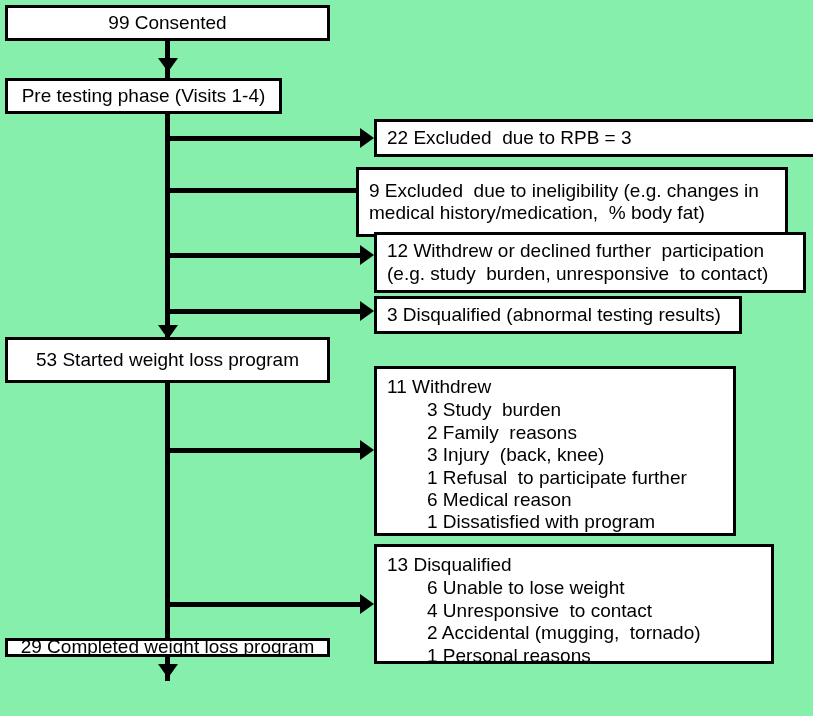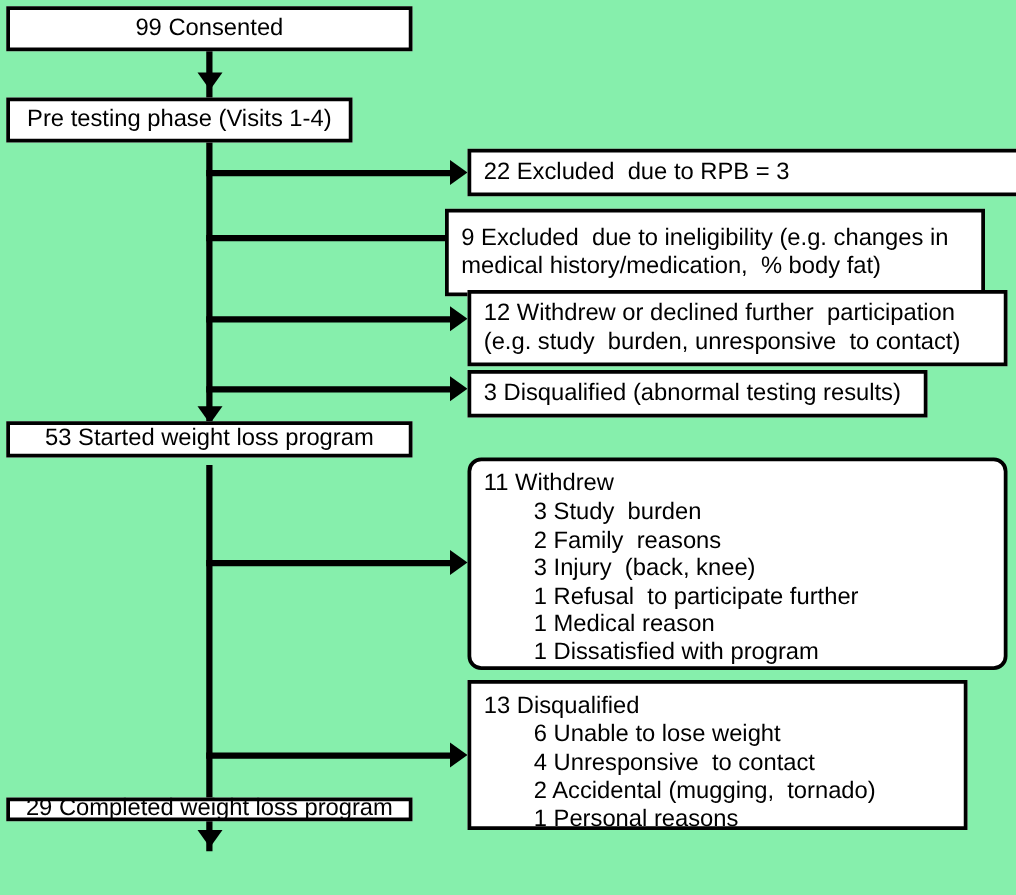--- a/index.html
+++ b/index.html
@@ -118,21 +118,21 @@
   <div class="arrow-right" style="left:360px; top:594px;"></div>
 
   <div class="node main" style="left:5px; top:5px; width:325px; height:36px;">
     <span class="node-line">99 Consented</span>
   </div>
 
   <div class="node main" style="left:5px; top:78px; width:277px; height:36px;">
     <span class="node-line">Pre testing phase (Visits 1-4)</span>
   </div>
 
-  <div class="node main" style="left:5px; top:337px; width:325px; height:29px;">
+  <div class="node main" style="left:5px; top:337px; width:325px; height:46px;">
     <span class="node-line">53 Started weight loss program</span>
   </div>
 
   <div class="node main" style="left:5px; top:638px; width:325px; height:19px;">
     <span class="node-line">29 Completed weight loss program</span>
   </div>
 
   <div class="node side" style="left:374px; top:119px; width:478px; height:38px;">
     <span class="node-line">22 Excluded  due to RPB = 3</span>
   </div>
@@ -144,27 +144,27 @@
 
   <div class="node side" style="left:374px; top:232px; width:432px; height:61px;">
     <span class="node-line">12 Withdrew or declined further  participation</span>
     <span class="node-line">(e.g. study  burden, unresponsive  to contact)</span>
   </div>
 
   <div class="node side" style="left:374px; top:296px; width:368px; height:38px;">
     <span class="node-line">3 Disqualified (abnormal testing results)</span>
   </div>
 
-  <div class="node side listbox" style="left:374px; top:366px; width:432px; height:170px;border-radius:11px;">
+  <div class="node side listbox" style="left:374px; top:366px; width:362px; height:170px;">
     <span class="node-line head">11 Withdrew</span>
     <span class="node-line sub">3 Study  burden</span>
     <span class="node-line sub">2 Family  reasons</span>
     <span class="node-line sub">3 Injury  (back, knee)</span>
     <span class="node-line sub">1 Refusal  to participate further</span>
-    <span class="node-line sub">1 Medical reason</span>
+    <span class="node-line sub">6 Medical reason</span>
     <span class="node-line sub">1 Dissatisfied with program</span>
   </div>
 
   <div class="node side listbox" style="left:374px; top:544px; width:400px; height:120px;">
     <span class="node-line head">13 Disqualified</span>
     <span class="node-line sub">6 Unable to lose weight</span>
     <span class="node-line sub">4 Unresponsive  to contact</span>
     <span class="node-line sub">2 Accidental (mugging,  tornado)</span>
     <span class="node-line sub">1 Personal reasons</span>
   </div>

